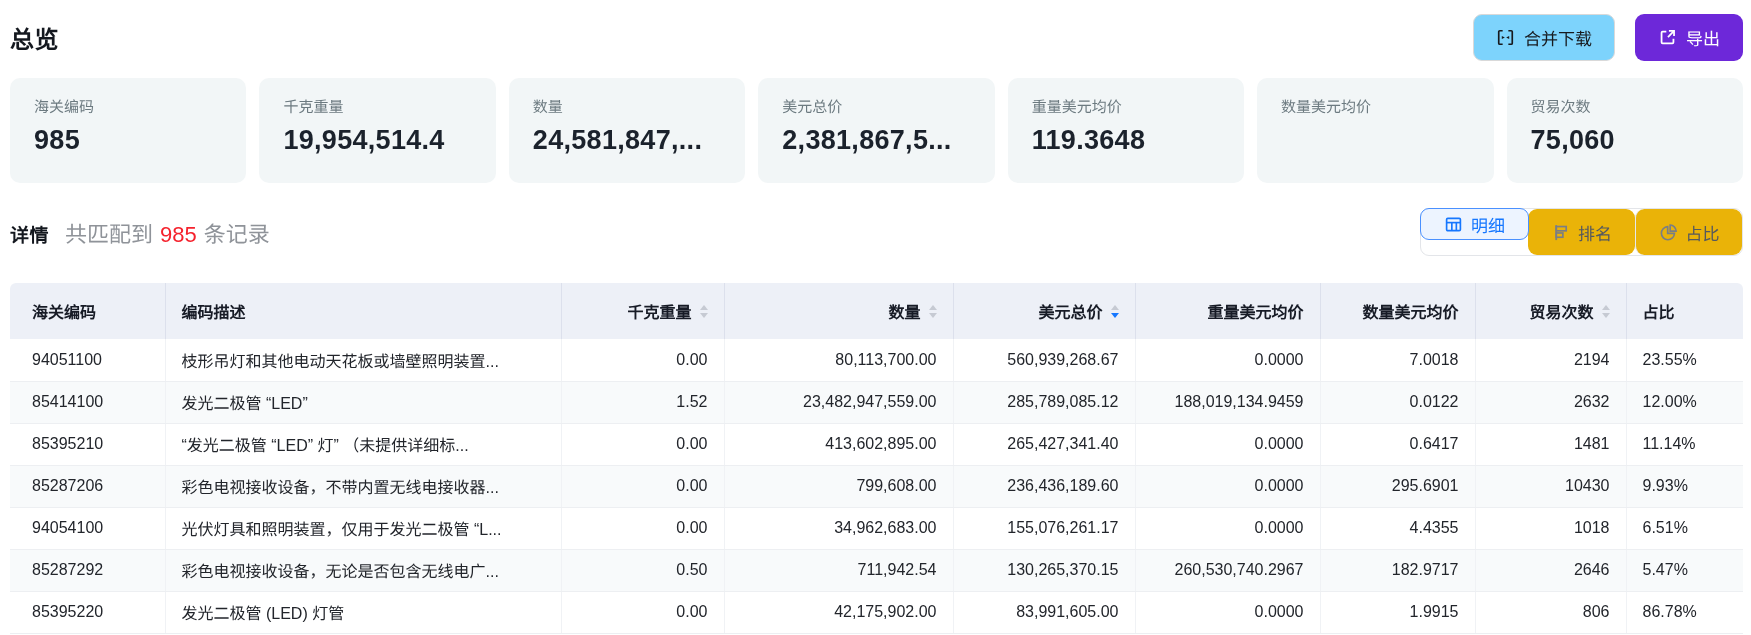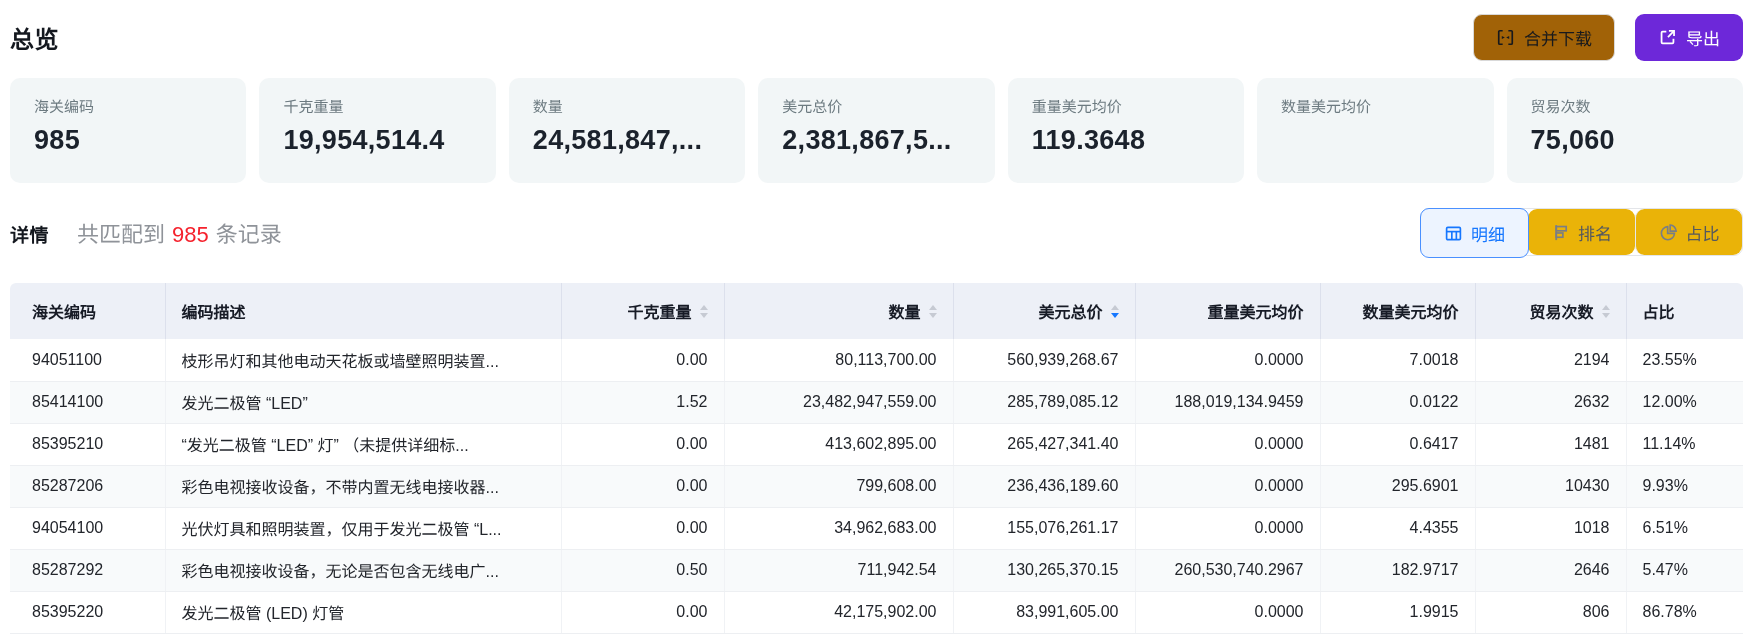--- a/index.html
+++ b/index.html
@@ -6,42 +6,42 @@
   html,body { width:1751px; height:635px; overflow:hidden; background:#fff;
     font-family:"Liberation Sans","DejaVu Sans",sans-serif; color:#1f2329; }
   .container { width:1751px; height:635px; padding:0 8px 0 10px; }
 
   
   .topbar { display:flex; justify-content:space-between; align-items:center; margin-top:13px; height:48px; }
   .page-title { font-size:24px; font-weight:700; color:#14181f; letter-spacing:.5px; }
   .topbar-actions { display:flex; gap:20px; }
   .btn { display:inline-flex; align-items:center; gap:9px; height:47px; padding:0 22px;
          border-radius:9px; font-size:17px; cursor:pointer; border:1px solid transparent; }
-  .btn-default { background:#a16207; border-color:#d9d9d9; color:#17191d; }
+  .btn-default { background:#7dd3fc; border-color:#d9d9d9; color:#17191d; }
   .btn-primary { background:#6d28d9; color:#fff; }
   .btn svg { display:block; }
 
   
   .stats-row { display:flex; gap:13px; margin-top:17px; }
   .stat-card { flex:1; height:105px; background:#f2f6f7; border-radius:10px; padding:17px 24px 0 24px; }
   .stat-label { font-size:15px; color:#6c7a80; }
   .stat-value { margin-top:9px; font-size:27px; font-weight:700; color:#1b222c; letter-spacing:.3px; white-space:nowrap; }
 
   
   .details-row { display:flex; justify-content:space-between; align-items:center; margin-top:25px; height:48px; }
-  .details-left { display:flex; align-items:baseline; gap:28px; }
+  .details-left { display:flex; align-items:baseline; gap:16px; }
   .details-title { font-size:19px; font-weight:700; color:#14181f; letter-spacing:.5px; }
   .match-info { font-size:22px; color:#8f9399; }
   .match-count { color:#f5222d; margin:0 7px; }
 
   .view-tabs { display:flex; border:1px solid #e3e5e9; border-radius:9px; overflow:visible; height:48px; }
   .tab { width:107px; display:flex; align-items:center; justify-content:center; gap:8px;
          font-size:17px; color:#55595f; cursor:pointer; background:#eab308; border-radius:9px; }
   .tab + .tab { border-left:1px solid #e6e8ec; }
-  .tab.active { background:#edf4ff; border:1px solid #4a90ff; color:#1677ff; margin:-1px; width:109px; height:50px;
+  .tab.active { background:#edf4ff; border:1px solid #4a90ff; color:#1677ff; margin:-1px; width:109px; height:32px;
                 border-radius:9px; z-index:2; }
   .tab.active + .tab { border-left:none; }
   .tab-icon { display:inline-flex; }
 
   
   table { width:1733px; margin-top:27px; border-collapse:collapse; table-layout:fixed; }
   thead th { background:#edf0f7; height:56px; font-size:16px; font-weight:700; color:#171b26;
              border-right:1px solid #dce0ec; padding:0 16px; }
   thead th:first-child { border-top-left-radius:6px; padding-left:22px; }
   thead th:last-child  { border-right:none; border-top-right-radius:6px; }

